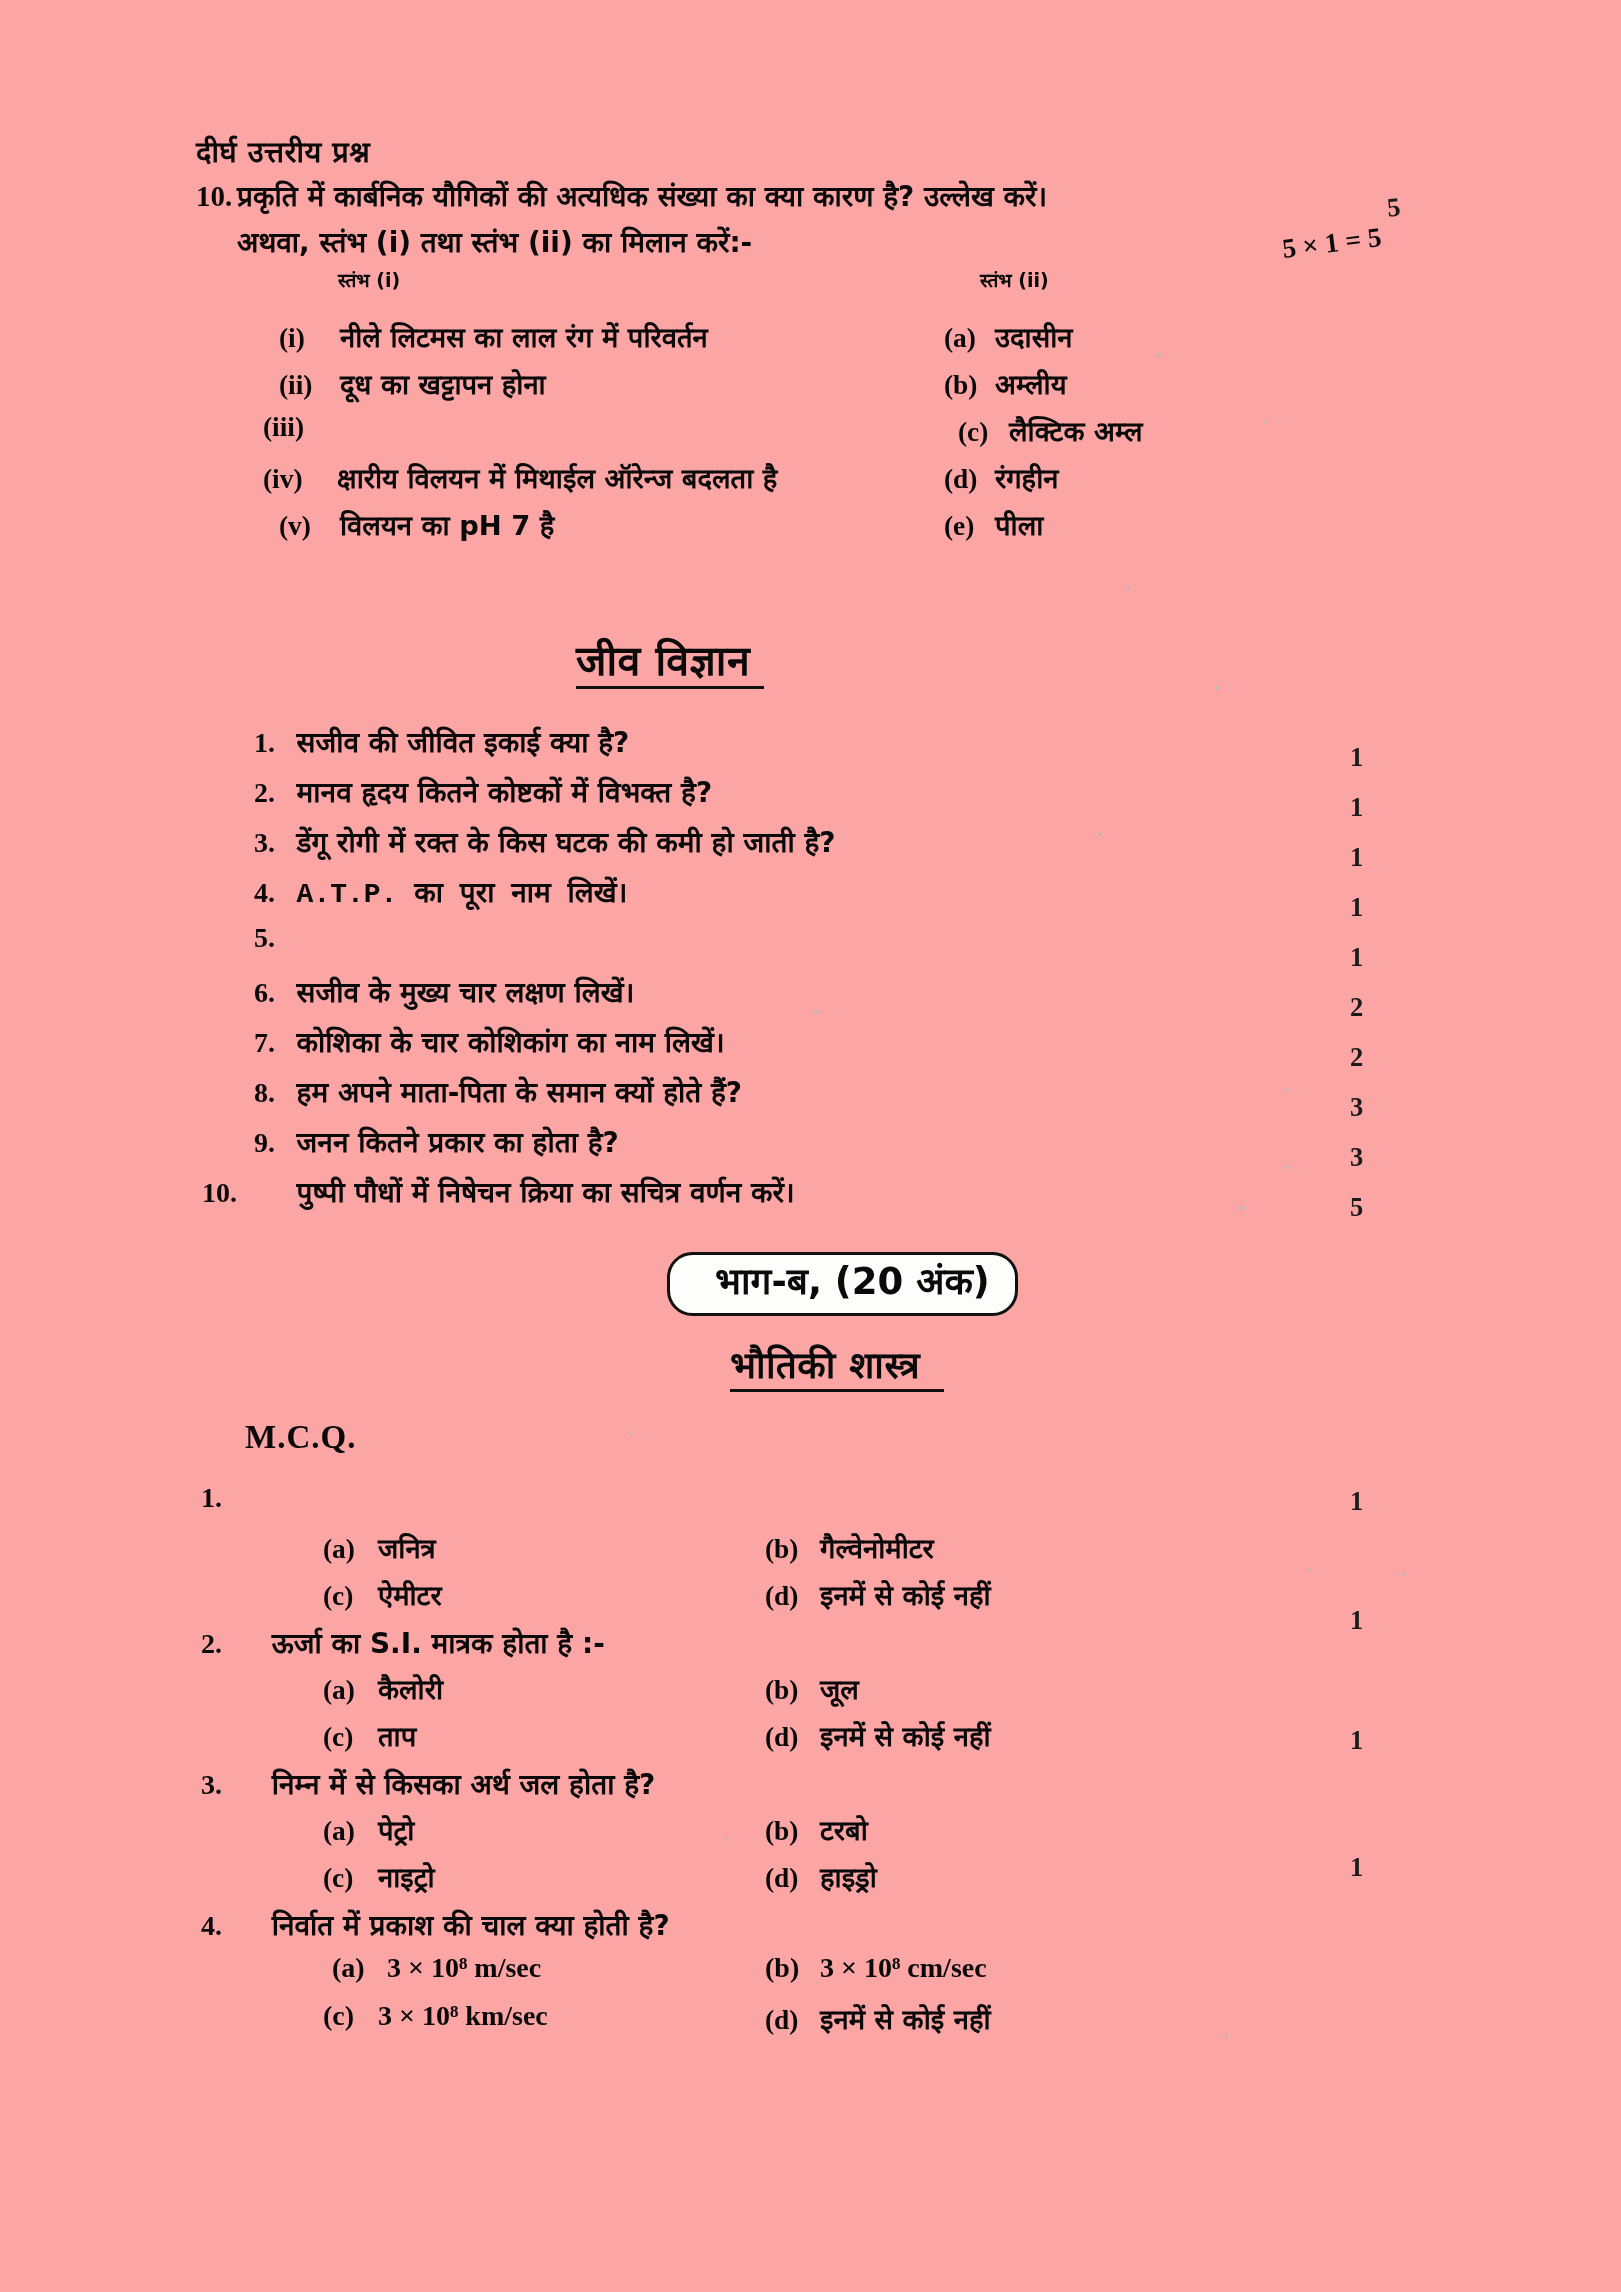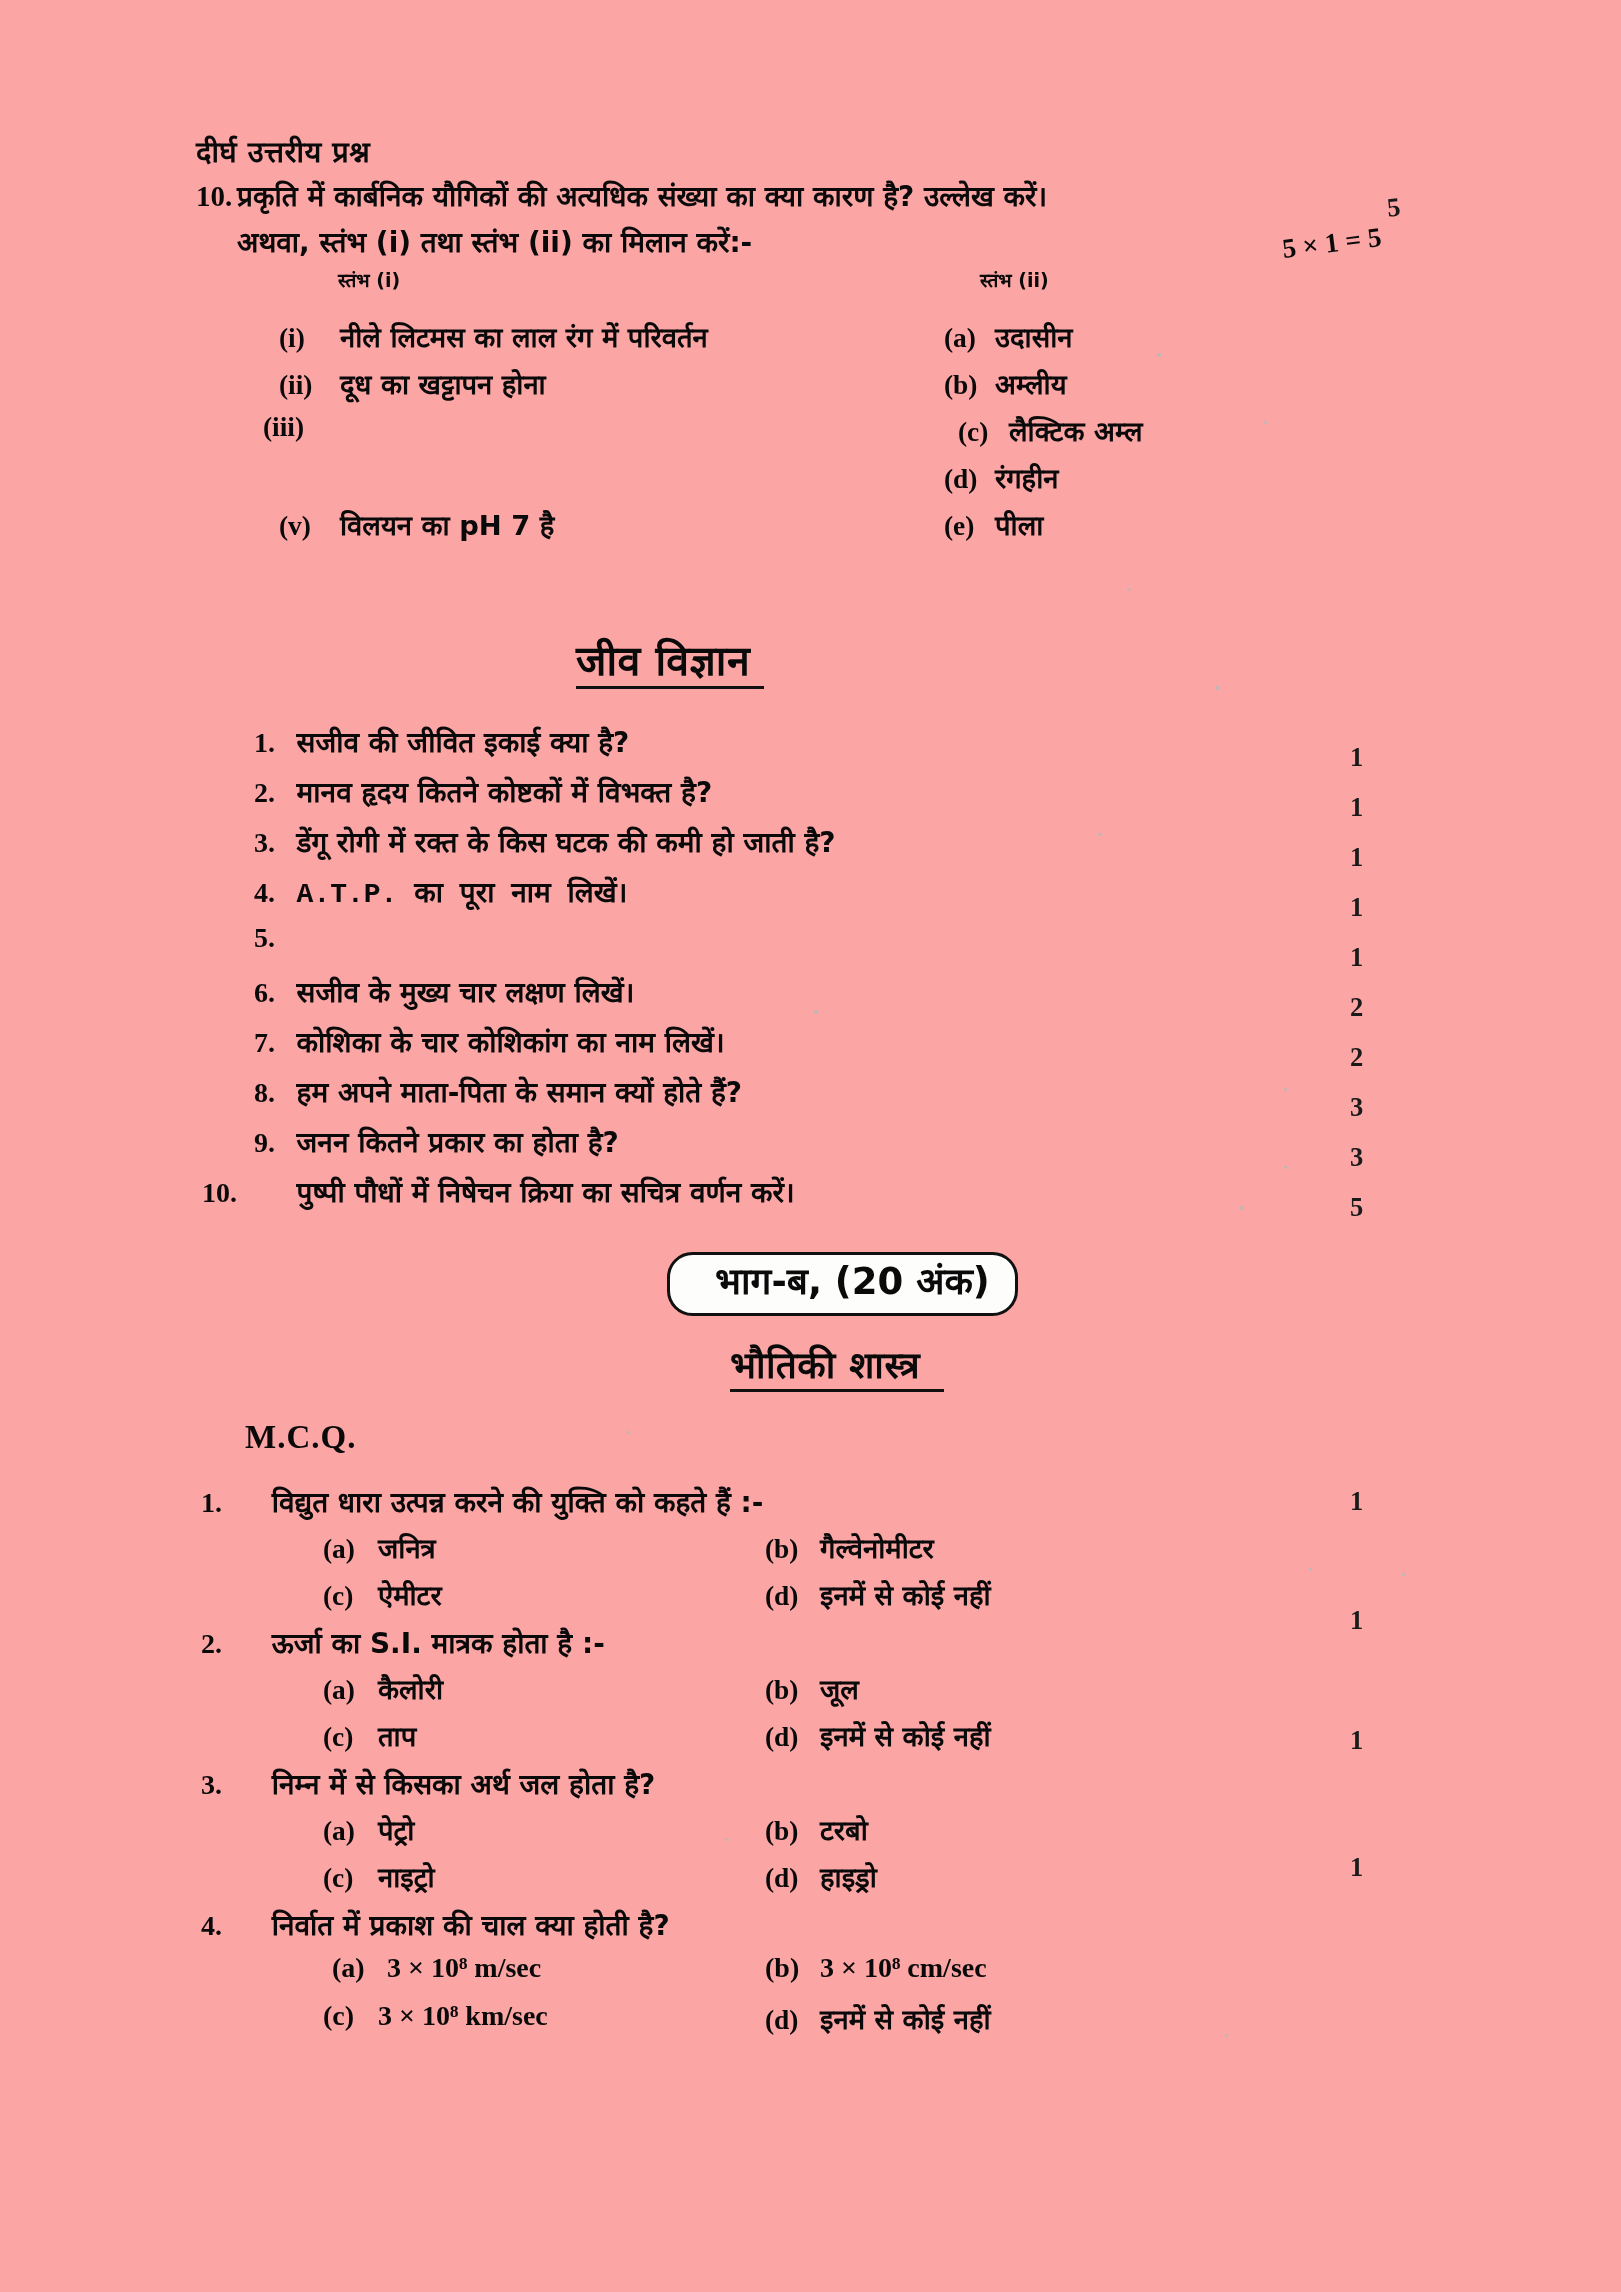--- a/index.html
+++ b/index.html
@@ -158,20 +158,24 @@
       <span class="tag serifnum" style="display:inline-block;width:61px;">(i)</span>
       <span class="qtext">नीले लिटमस का लाल रंग में परिवर्तन</span>
     </div>
     <div class="row" style="left:279px; top:365px; font-size:27.4px;">
       <span class="tag serifnum" style="display:inline-block;width:61px;">(ii)</span>
       <span class="qtext">दूध का खट्टापन होना</span>
     </div>
     <div class="row" style="left:263px; top:412px; font-size:27.4px;">
       <span class="tag serifnum" style="display:inline-block;width:77px;">(iii)</span>
     </div>
+    <div class="row" style="left:263px; top:459px; font-size:27.4px;">
+      <span class="tag serifnum" style="display:inline-block;width:74px;">(iv)</span>
+      <span class="qtext">क्षारीय विलयन में मिथाईल ऑरेन्ज बदलता है</span>
+    </div>
     <div class="row" style="left:279px; top:506px; font-size:27.4px;">
       <span class="tag serifnum" style="display:inline-block;width:61px;">(v)</span>
       <span class="qtext">विलयन का pH 7 है</span>
     </div>
 
     <div class="row" style="left:944px; top:318px; font-size:27.4px;">
       <span class="tag serifnum" style="display:inline-block;width:51px;">(a)</span>
       <span class="qtext">उदासीन</span>
     </div>
     <div class="row" style="left:944px; top:365px; font-size:27.4px;">
@@ -255,21 +259,20 @@
 
     <div class="part-box" style="left:667px; top:1252px;padding-left:45px;">भाग-ब, (20 अंक)</div>
 
     <div class="sec-heading" style="left:730px; top:1338px; font-size:37px;">भौतिकी शास्त्र</div>
     <div class="heading-underline" style="left:730px; top:1389px; width:214px;"></div>
 
     <div class="mcq-label" style="left:245px; top:1419px;">M.C.Q.</div>
 
     <div class="row" style="left:201px; top:1482px; font-size:28px;">
       <span class="qnum" style="width:57px; margin-right:13.7px;">1.</span>
-      <span class="qtext">विद्युत धारा उत्पन्न करने की युक्ति को कहते हैं :-</span>
     </div>
     <div class="mark" style="left:1350px; top:1486px;">1</div>
     <div class="opt" style="left:323px; top:1529px; font-size:27.4px;">
       <span class="tag" style="display:inline-block;width:55px;">(a)</span><span>जनित्र</span>
     </div>
     <div class="opt" style="left:765px; top:1529px; font-size:27.4px;">
       <span class="tag" style="display:inline-block;width:55px;">(b)</span><span>गैल्वेनोमीटर</span>
     </div>
     <div class="opt" style="left:323px; top:1576px; font-size:27.4px;">
       <span class="tag" style="display:inline-block;width:55px;">(c)</span><span>ऐमीटर</span>

